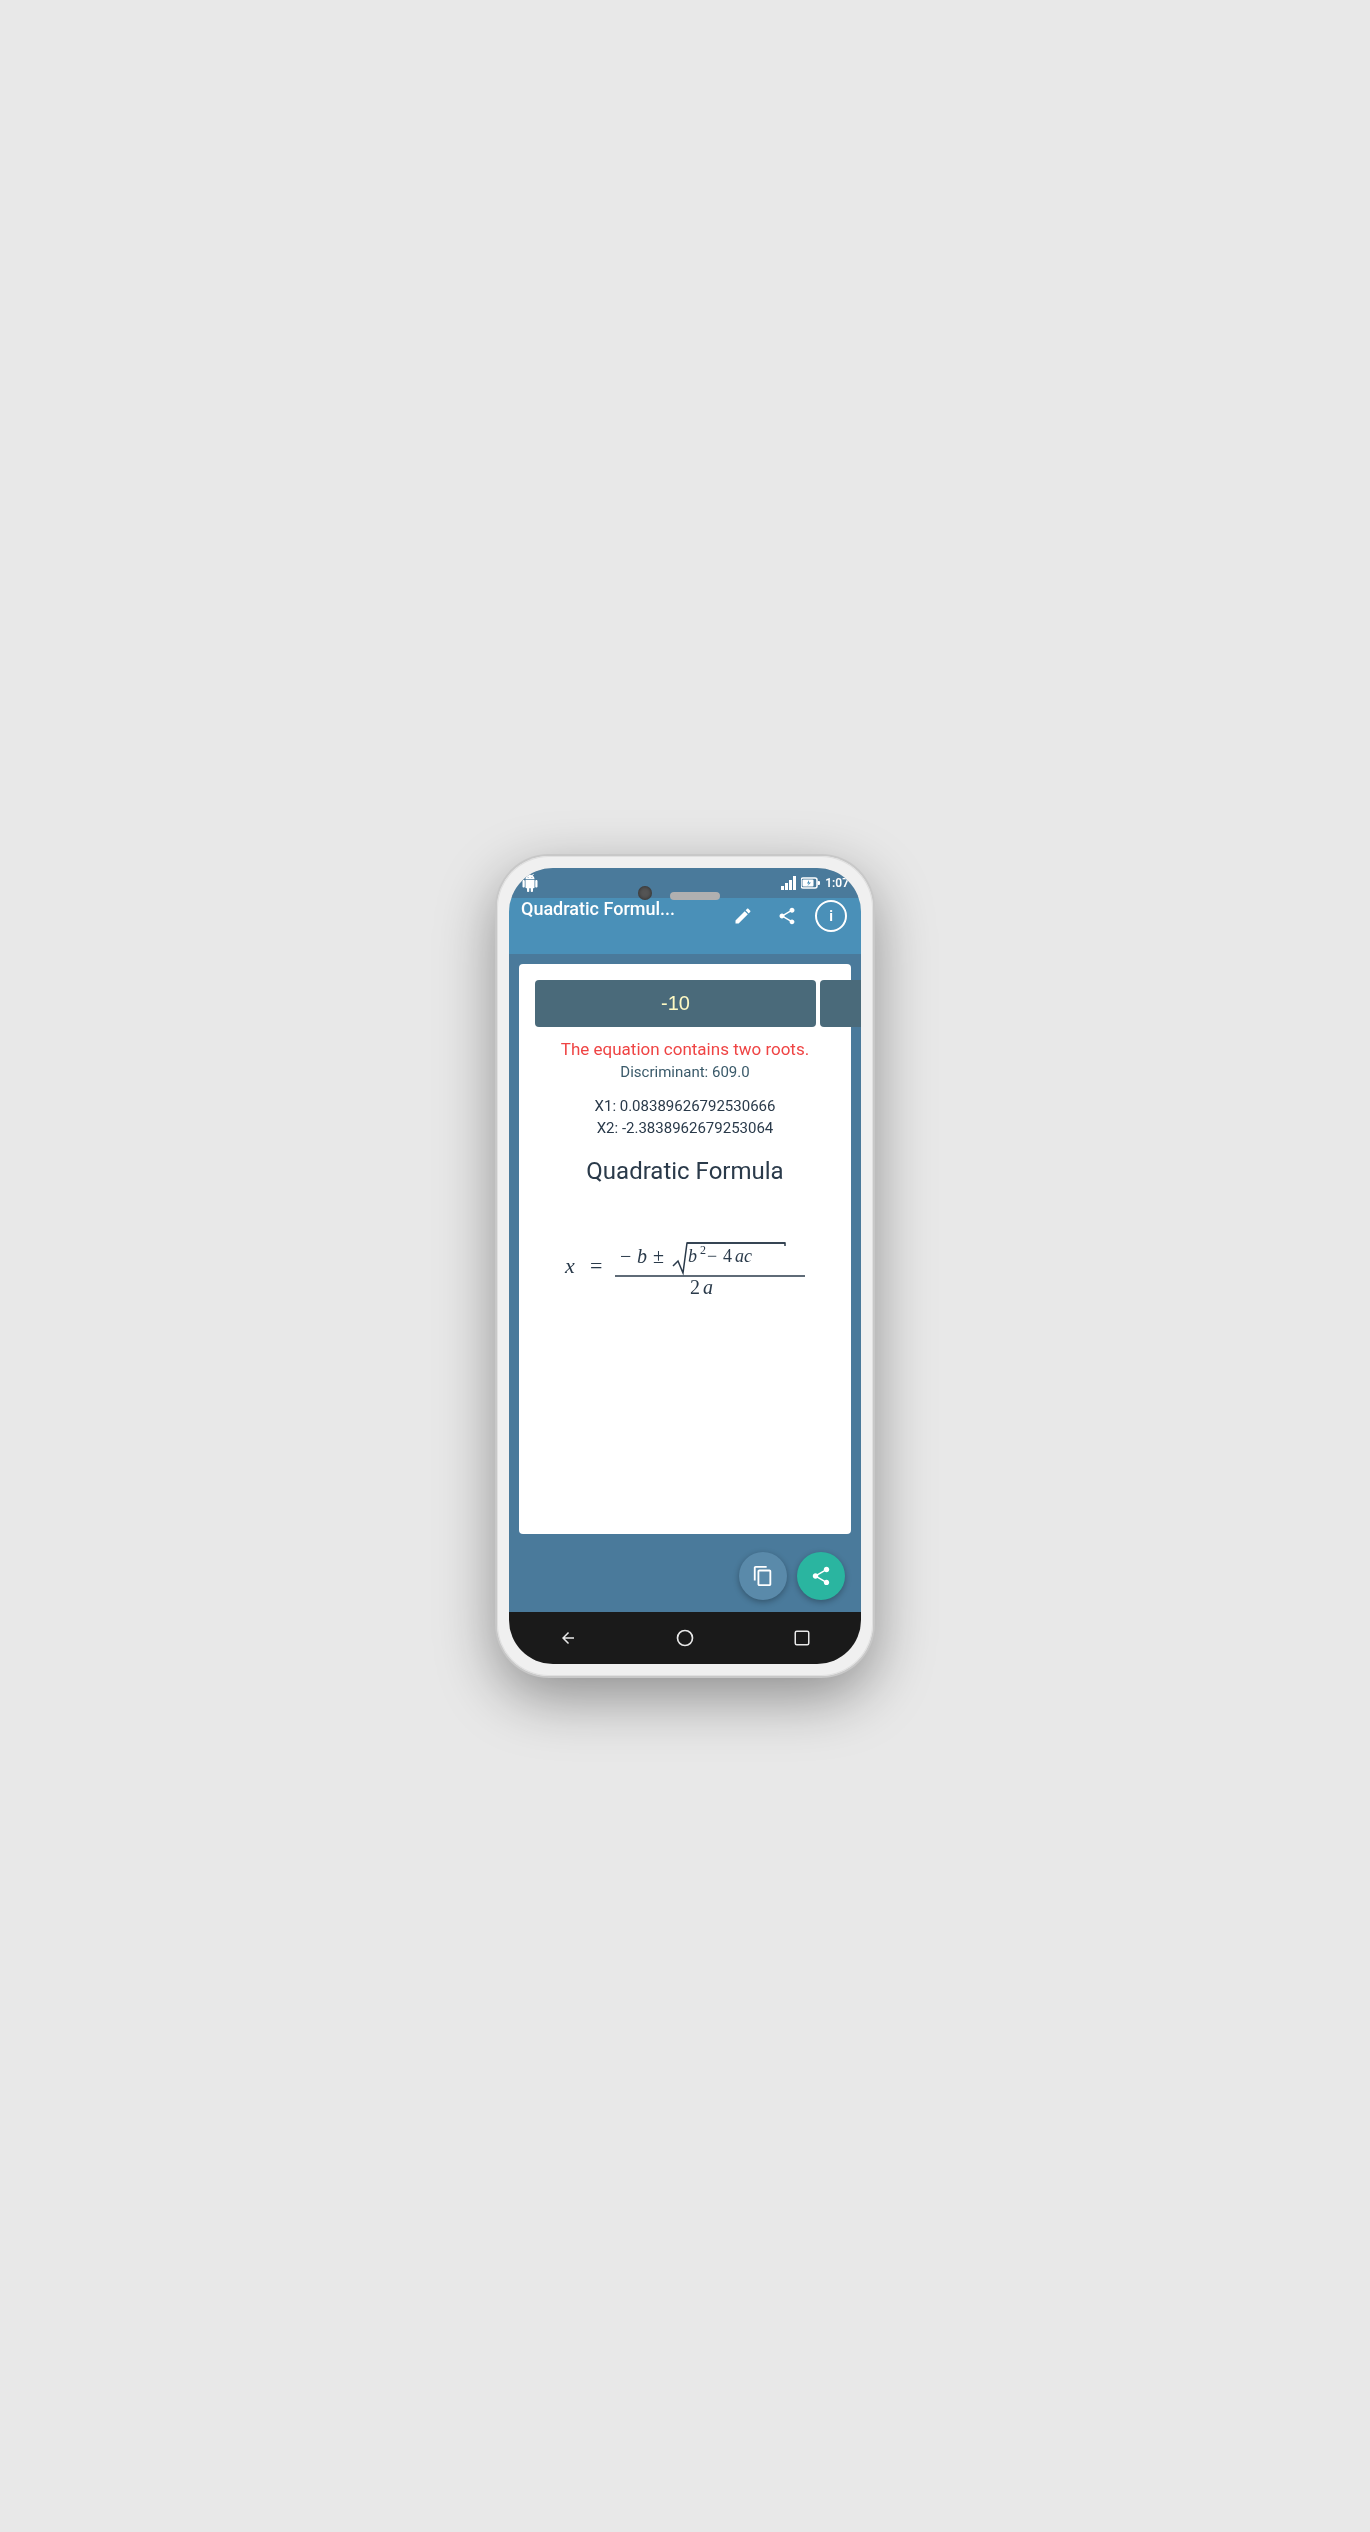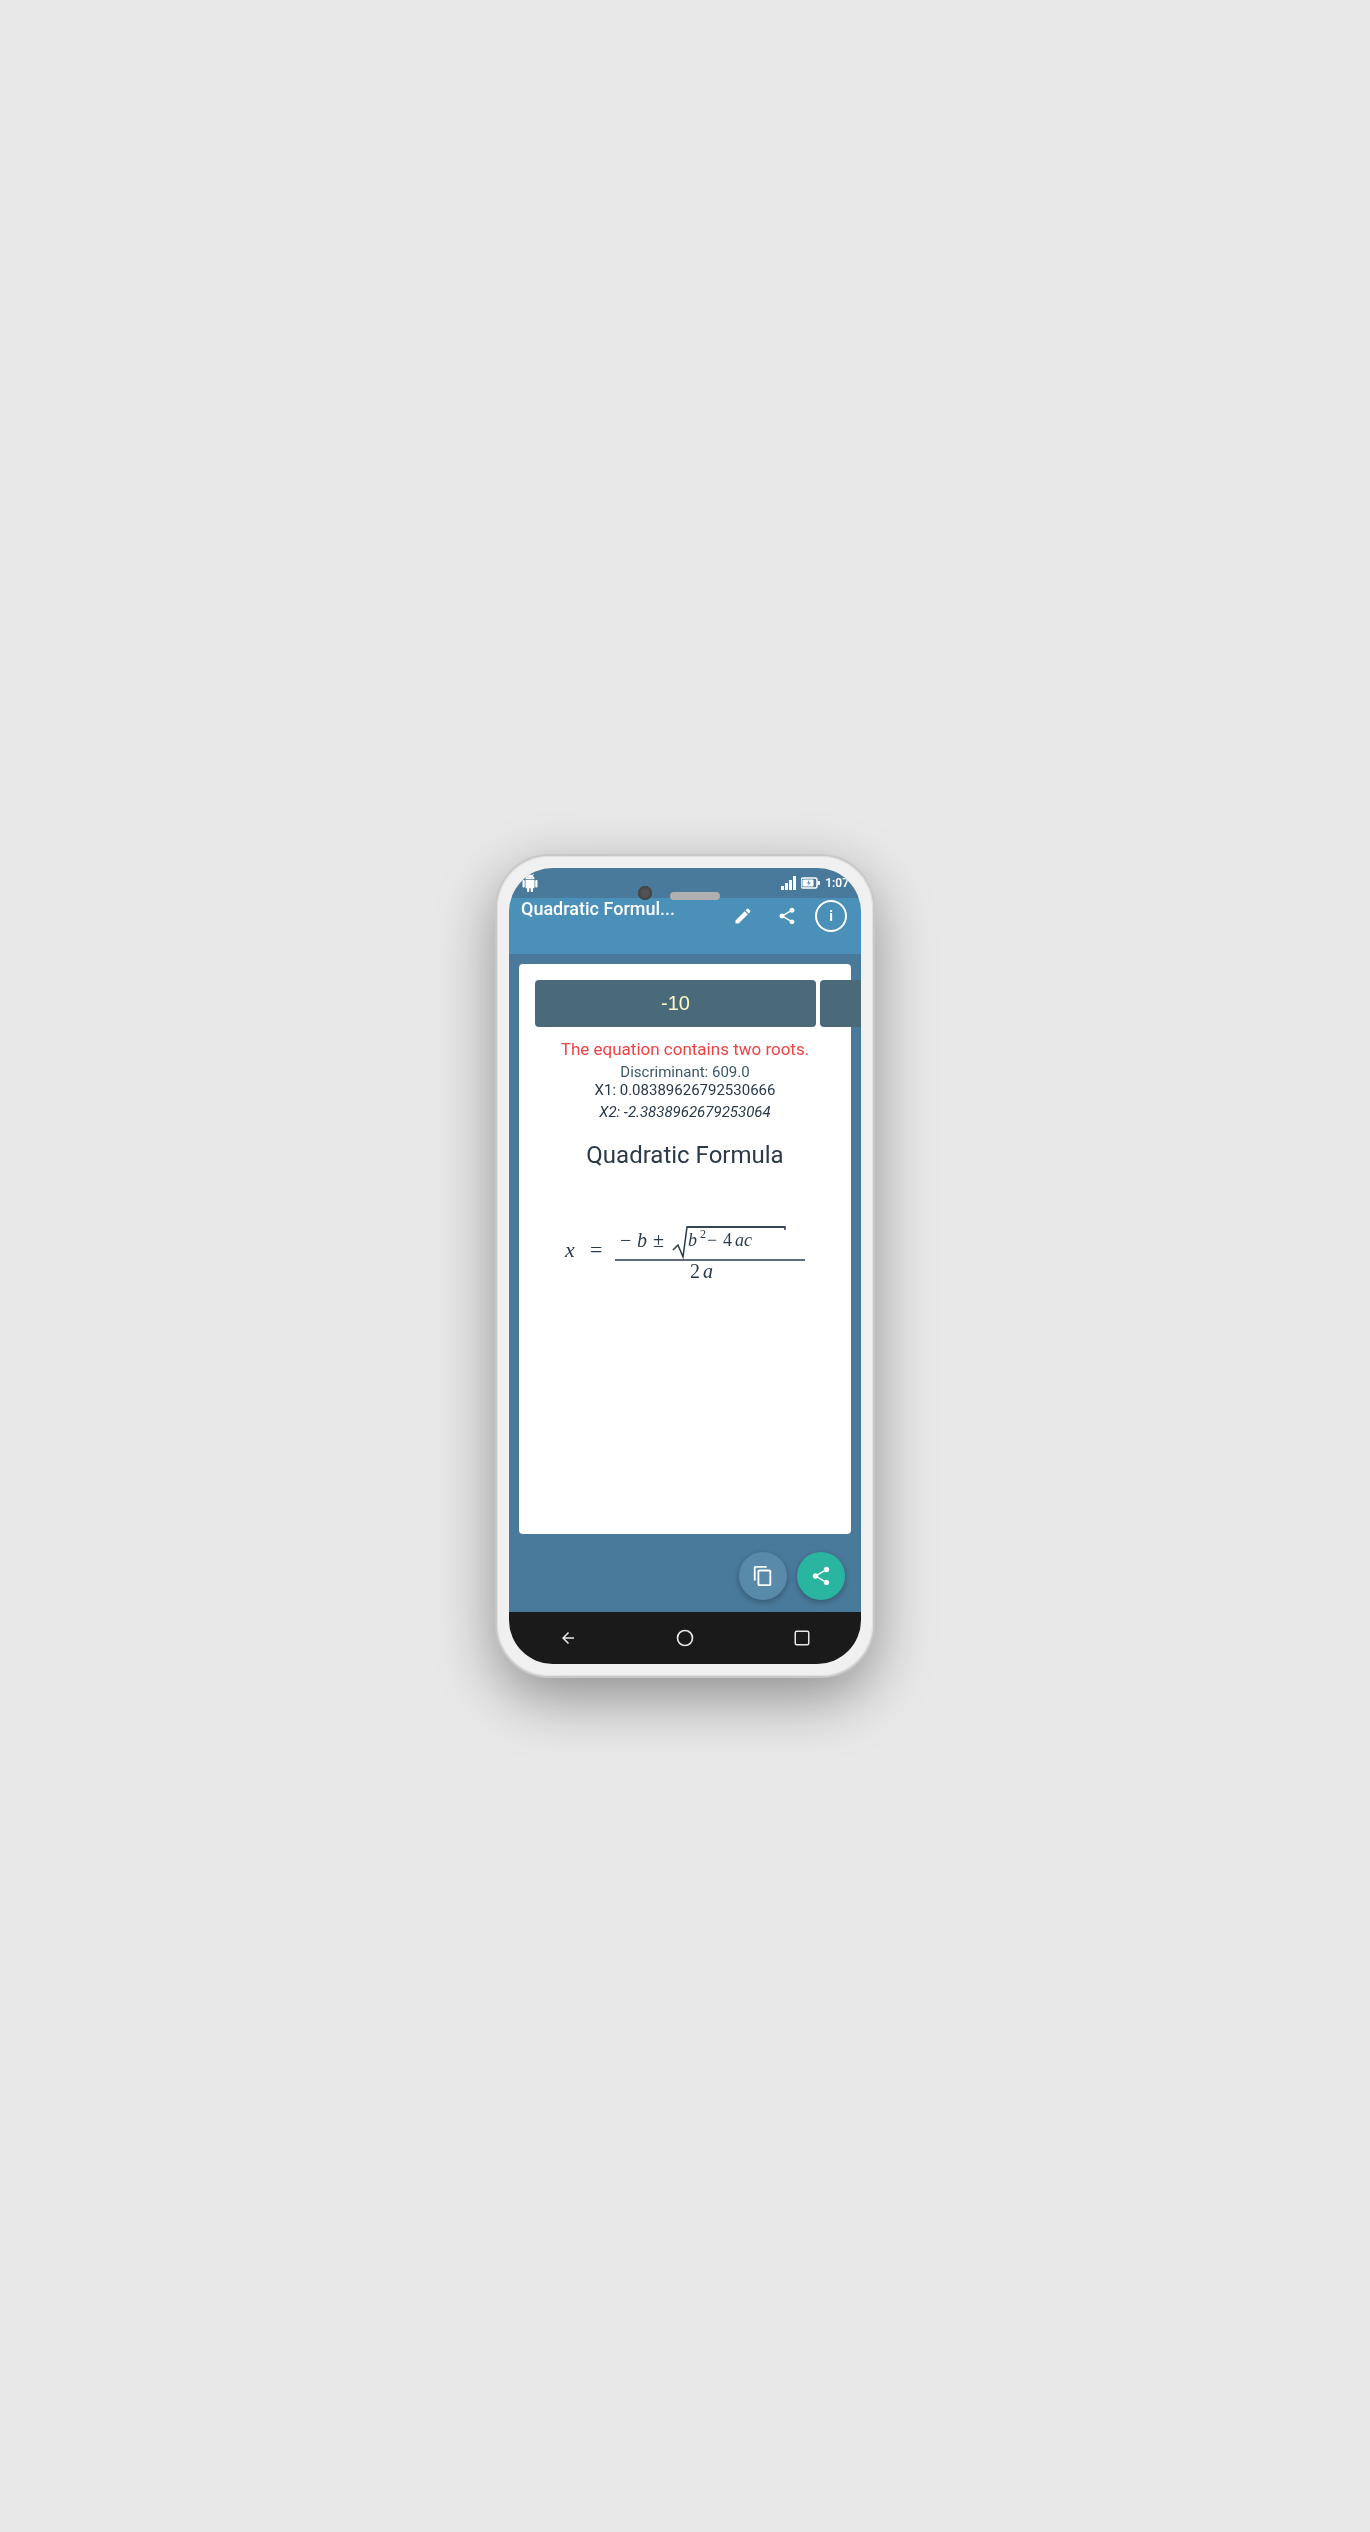--- a/index.html
+++ b/index.html
@@ -195,36 +195,35 @@
 
     .result-roots-text {
       font-size: 17px;
       color: #ef4444;
       margin-bottom: 4px;
     }
 
     .result-discriminant {
       font-size: 15px;
       color: #3a5a6a;
-      margin-bottom: 0;
+      margin-bottom: 16px;
     }
 
     .result-x1 {
       font-size: 15px;
       color: #2a3a4a;
       margin-bottom: 4px;
       font-weight: 400;
     }
 
     .result-x2 {
       font-size: 15px;
       color: #2a3a4a;
       margin-bottom: 20px;
       font-weight: 400;
-      font-style: italic;
     }
 
     .formula-title {
       font-size: 24px;
       font-weight: 400;
       color: #2a3a4a;
       margin-bottom: 33px;
     }
 
     .formula-display {

